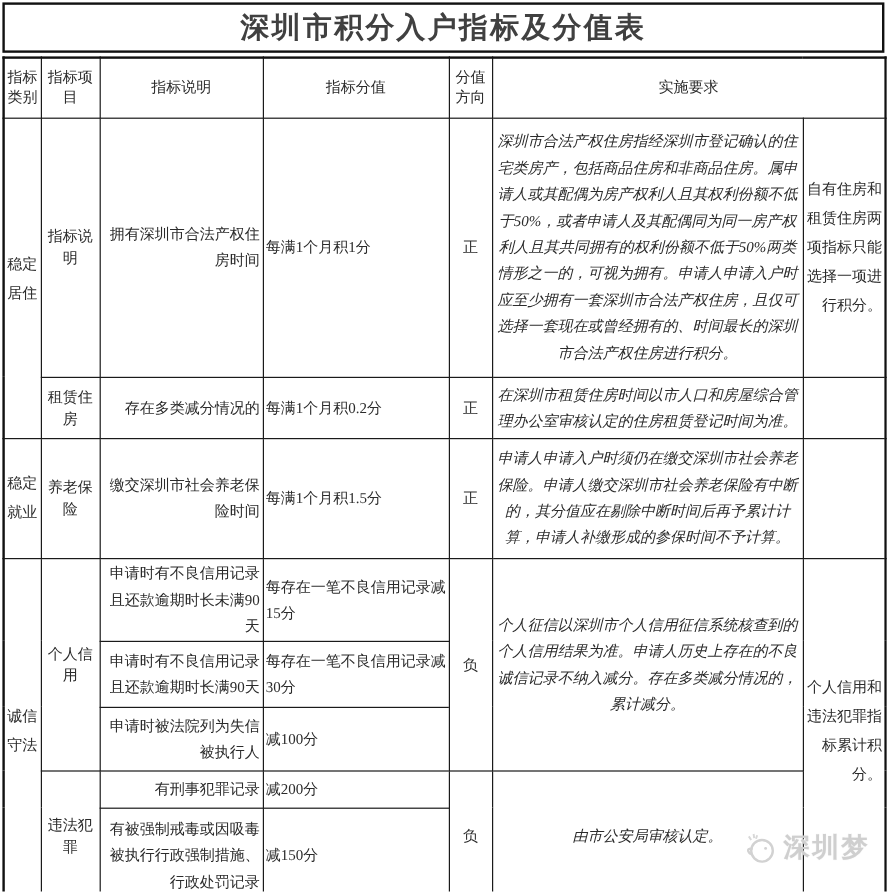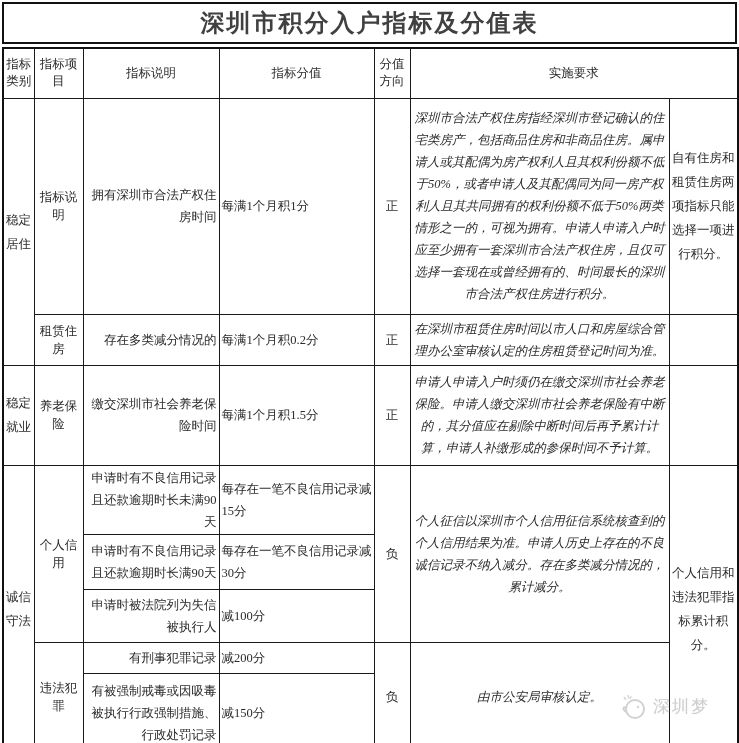--- a/index.html
+++ b/index.html
@@ -24,38 +24,38 @@
     vertical-align:middle;padding:1px 2px;
     word-break:break-all;
   }
   tr.header-row th{text-align:center;line-height:17px;padding:2px 0;}
   .c-cat{text-align:left;line-height:24px;}
   .c-item{text-align:center;line-height:18px;padding:1px 0;}
   .c-desc{text-align:right;line-height:22px;padding:2px 1px 2px 2px;}
   .c-score{text-align:left;line-height:22px;padding:2px 1px 2px 2px;}
   .c-dir{text-align:center;line-height:18px;}
   .c-req{text-align:center;line-height:22px;padding:2px 2px 2px 3px;font-style:italic;}
-  .c-note{text-align:center;line-height:24px;padding:2px 2px 2px 4px;margin-top:18px;}
+  .c-note{text-align:right;line-height:24px;padding:2px 2px 2px 4px;margin-top:18px;}
   
   tr.r-header{height:50px;}
   tr.r1{height:216px;}
   tr.r2{height:51px;}
   tr.r3{height:100px;}
   tr.r4{height:56px;}
   tr.r5{height:55px;}
   tr.r6{height:53px;}
   tr.r7{height:31px;}
   tr.r8{height:80px;}
   .watermark{
     position:absolute;left:616px;top:684px;width:120px;height:40px;
     display:flex;align-items:center;gap:5px;
     pointer-events:none;z-index:5;
   }
   .watermark .wm-text{
-    font-size:17px;font-weight:normal;color:#cfcfcf;
+    font-size:22px;font-weight:bold;color:#cfcfcf;
     letter-spacing:2px;white-space:nowrap;
     text-shadow:0 0 1px #e6e6e6;
   }
 </style>
 </head>
 <body>
 
 <div class="page">
 
   <div class="title-box">

